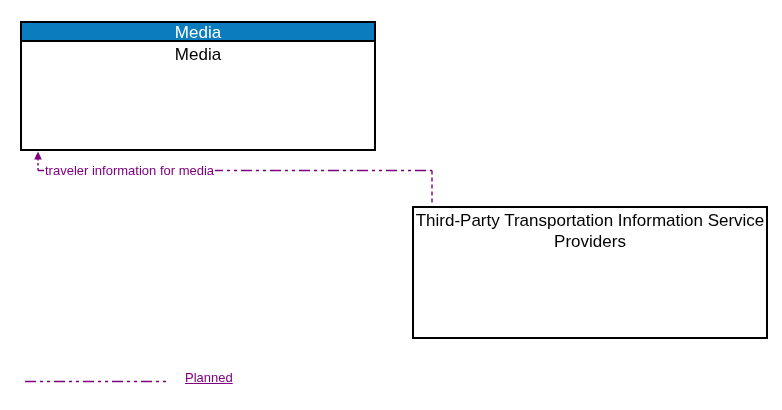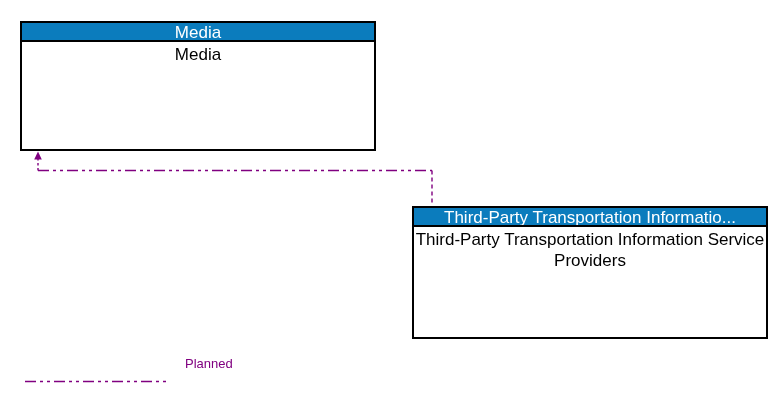--- a/index.html
+++ b/index.html
@@ -61,25 +61,26 @@
     left: 44px; top: 163px;
     background: var(--bg);
     color: var(--purple);
     font-size: 13px;
     line-height: 15px;
     white-space: nowrap;
     padding: 0 1px;
   }
   .legend-label {
     position: absolute;
-    left: 185px; top: 356px;
+    left: 185px; top: 370px;
     color: var(--purple);
     font-size: 13px;
     line-height: 15px;
     white-space: nowrap;
+    text-decoration: underline;
   }
 </style>
 </head>
 <body>
 
 <div class="canvas">
 
   <svg class="overlay-svg">
 
     <line class="pline" x1="38" y1="170.5" x2="432" y2="170.5" stroke-dasharray="11 4 3 4 3 4"></line>
@@ -92,20 +93,20 @@
 
     <line class="pline" x1="25" y1="381.5" x2="167" y2="381.5" stroke-dasharray="11 4 3 4 3 4"></line>
   </svg>
 
   <div class="entity-box box-media">
     <div class="box-header">Media</div>
     <div class="box-body">Media</div>
   </div>
 
   <div class="entity-box box-third">
-    <div class="box-header">Third-Party Transportation Informatio...</div>
     <div class="box-body">Third-Party Transportation Information Service Providers</div>
   </div>
 
+  <div class="flow-label">traveler information for media</div>
 
   <div class="legend-label">Planned</div>
 
 </div>
 
 </body></html>

